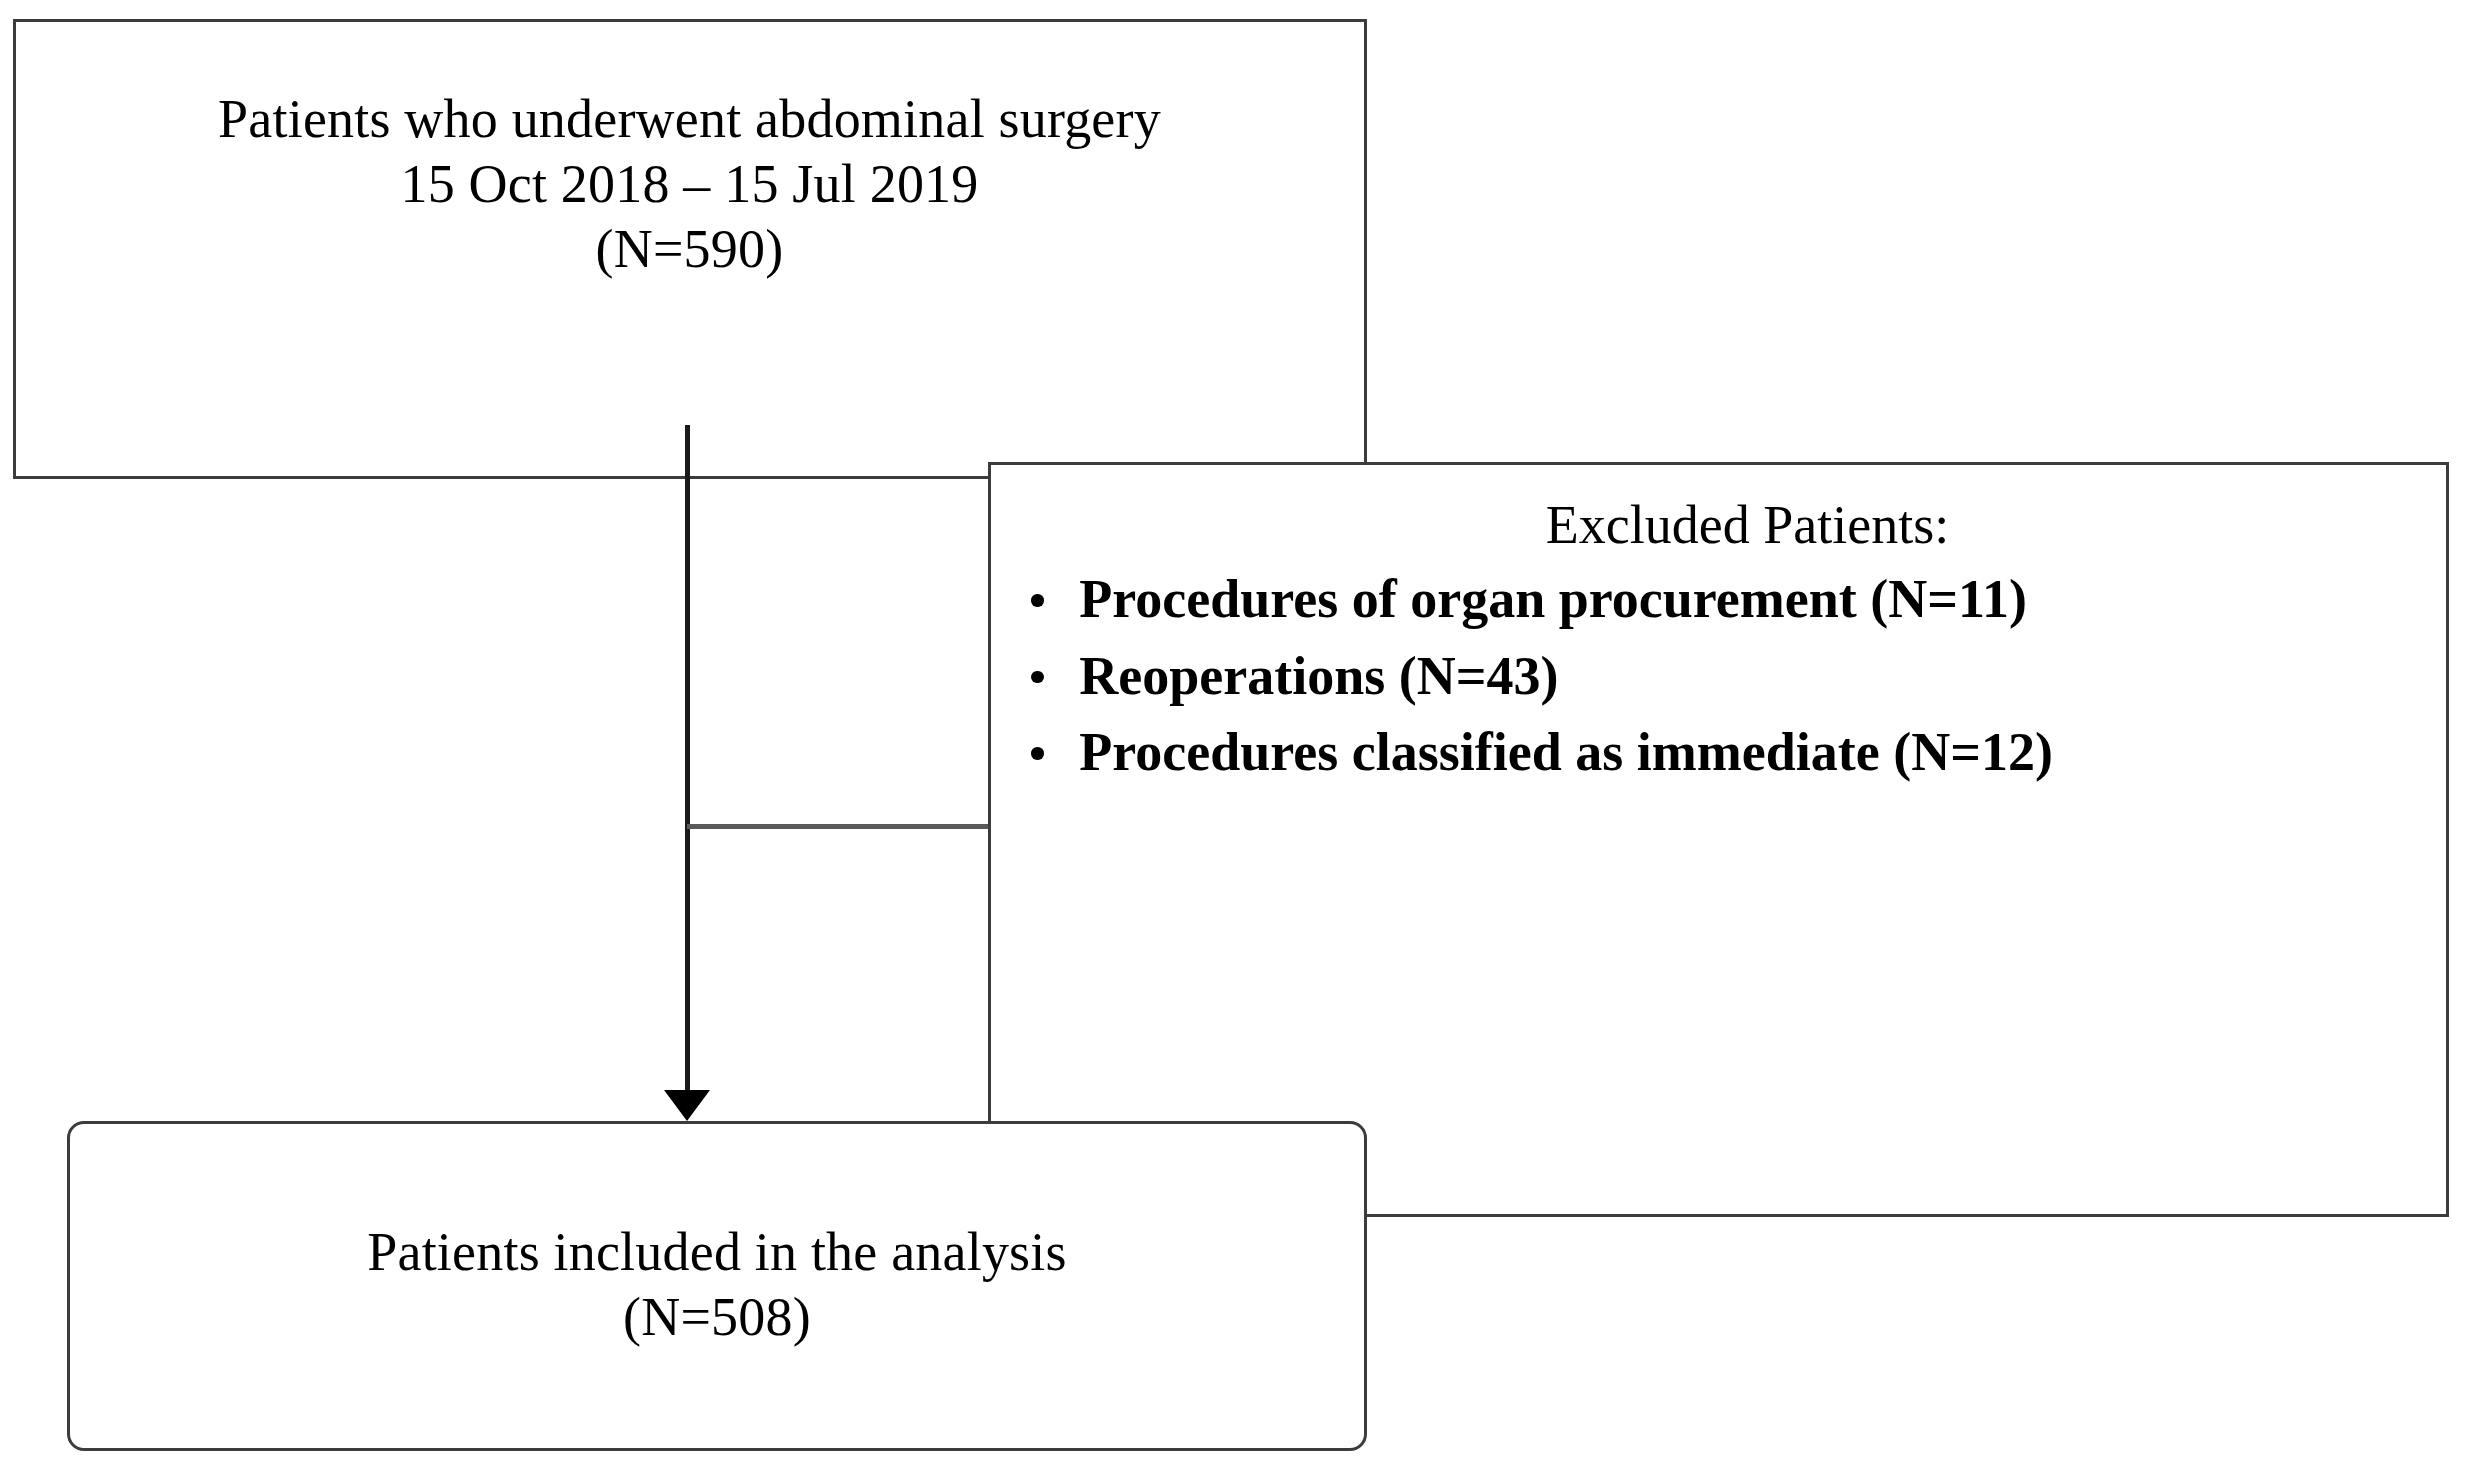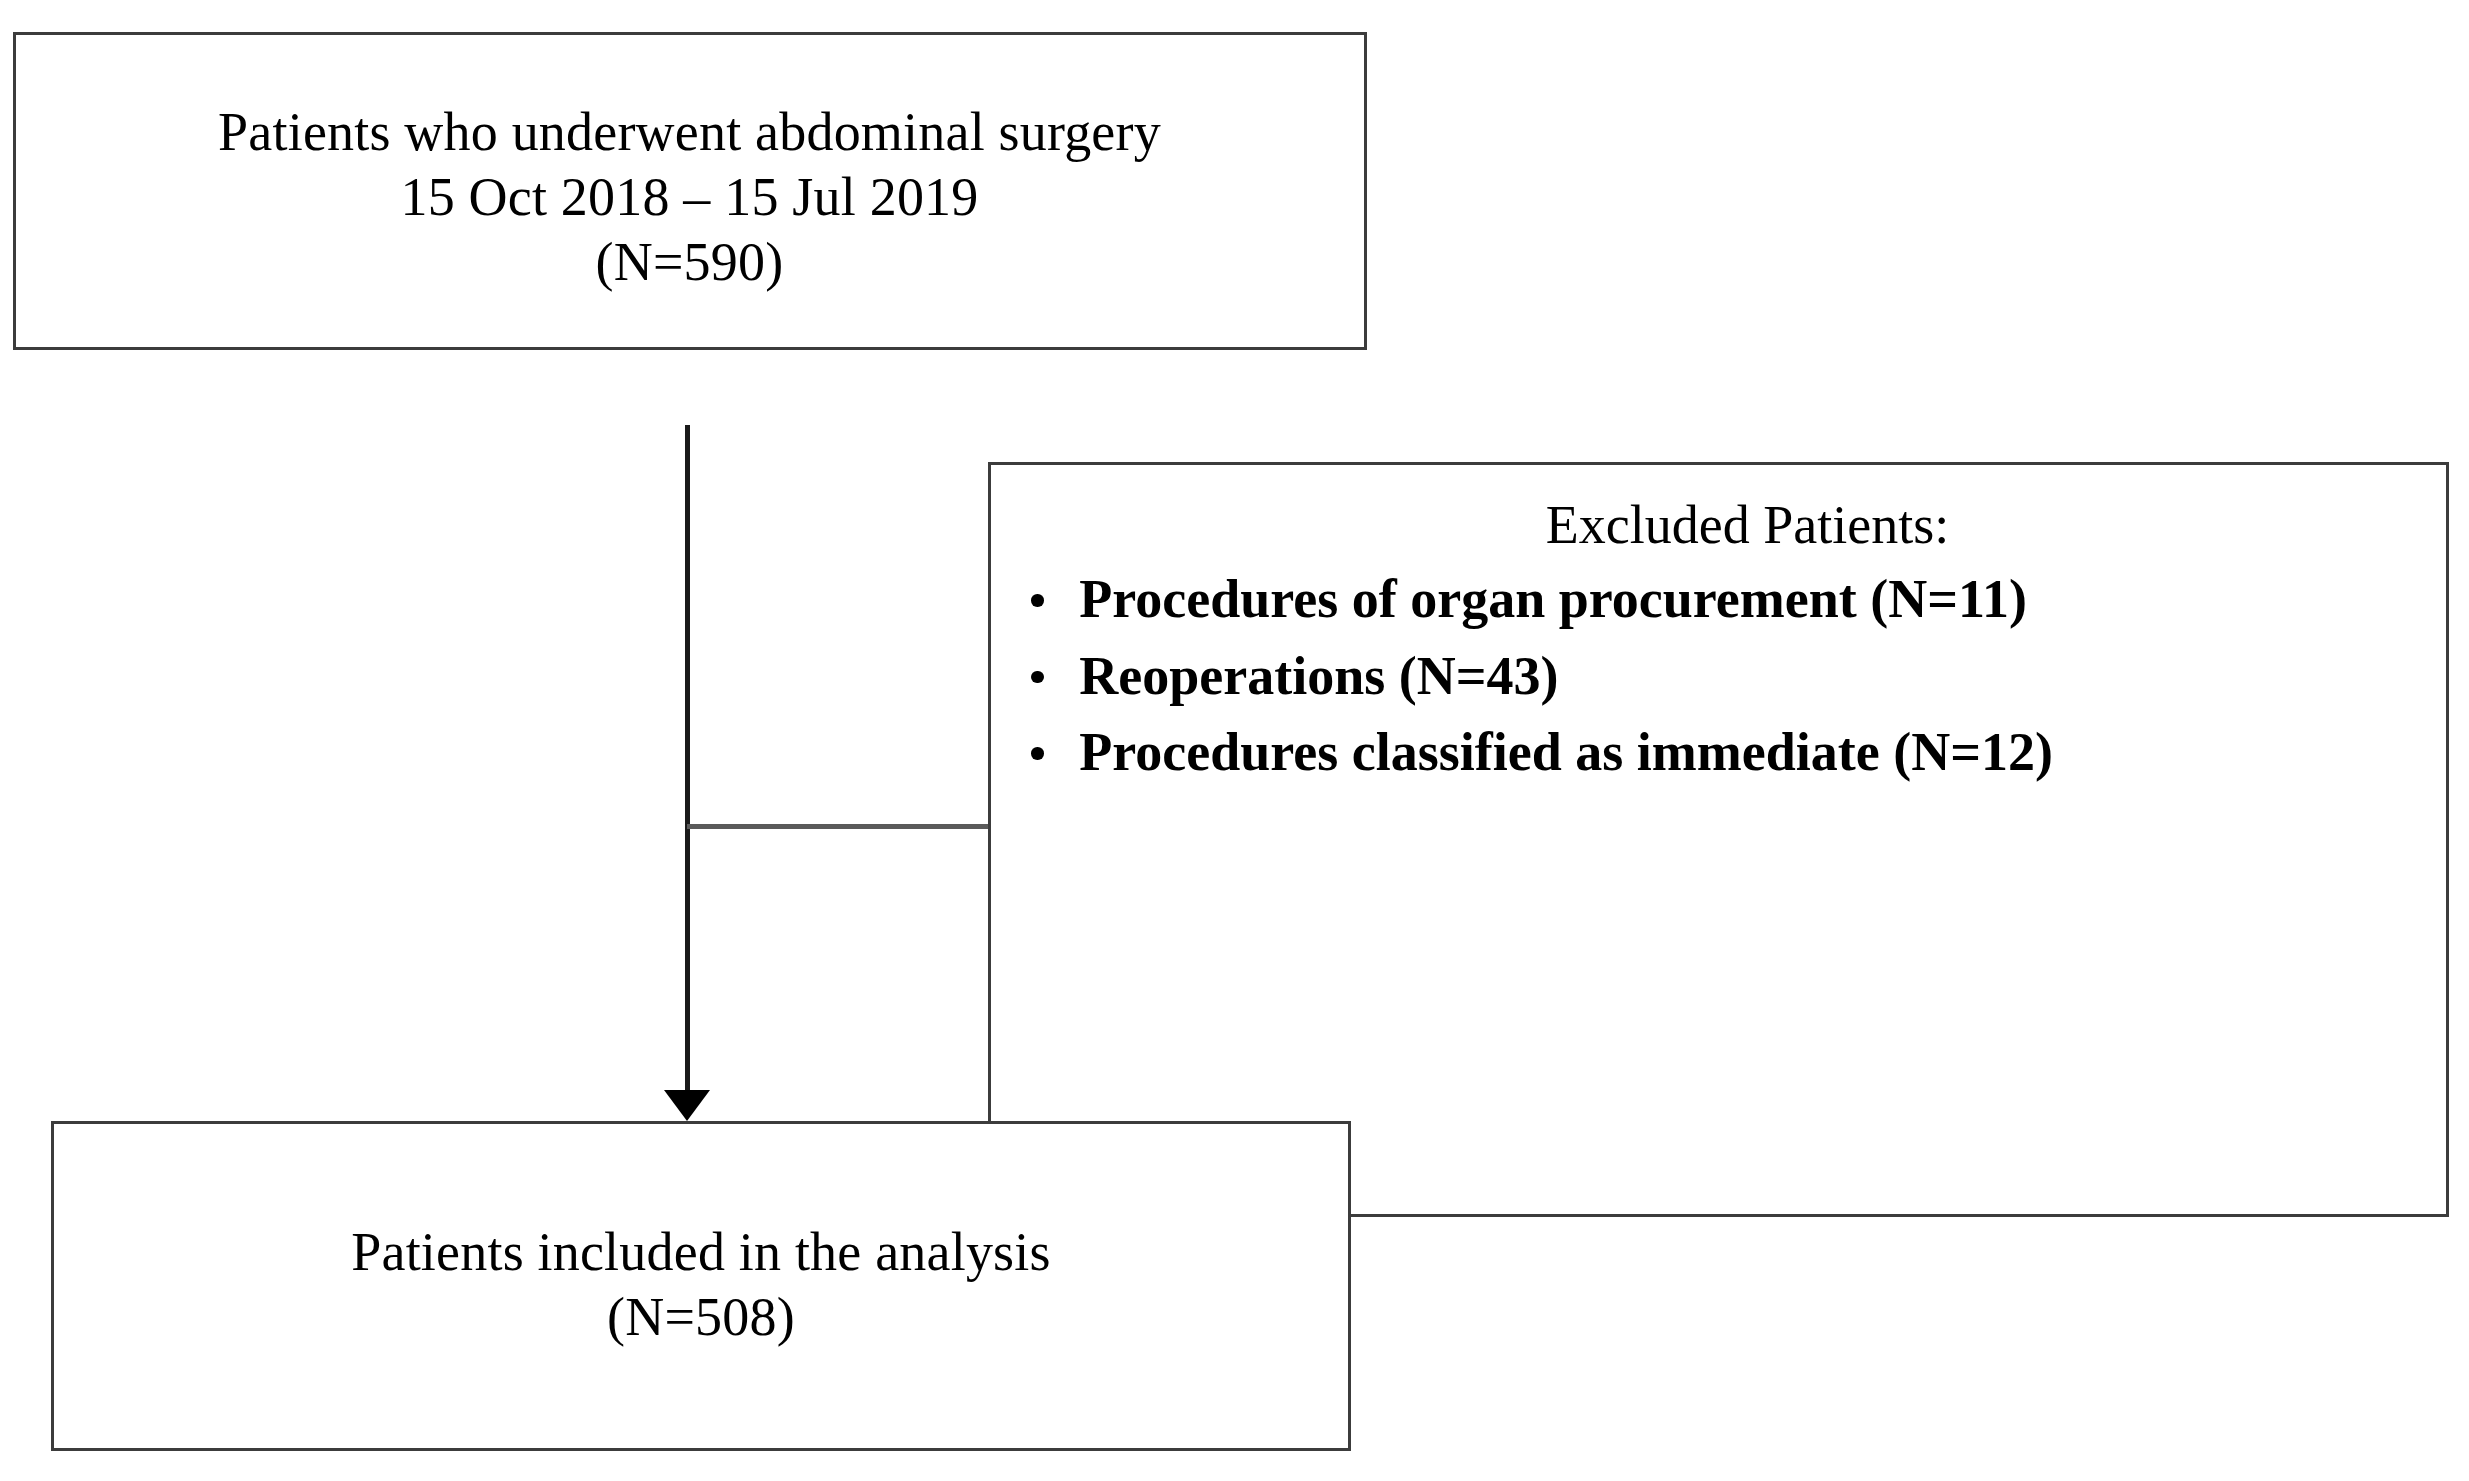--- a/index.html
+++ b/index.html
@@ -20,35 +20,36 @@
   
   .box {
     position: absolute;
     box-sizing: border-box;
     border: 3.8px solid #3c3c3c;
     background: #ffffff;
   }
 
   #box-enrolled {
     left: 12.5px;
-    top: 32px;
+    top: 19px;
     width: 1354px;
-    height: 318px;
+    height: 460px;
   }
   #box-excluded {
     left: 988px;
     top: 462px;
     width: 1461px;
     height: 755px;
   }
   #box-included {
-    left: 51px;
+    left: 67px;
     top: 1121px;
     width: 1300px;
     height: 330px;
+    border-radius: 17px;
   }
 
   
   .centered-text {
     position: absolute;
     left: 0;
     right: 0;
     text-align: center;
     font-size: 54px;
     line-height: 65px;

